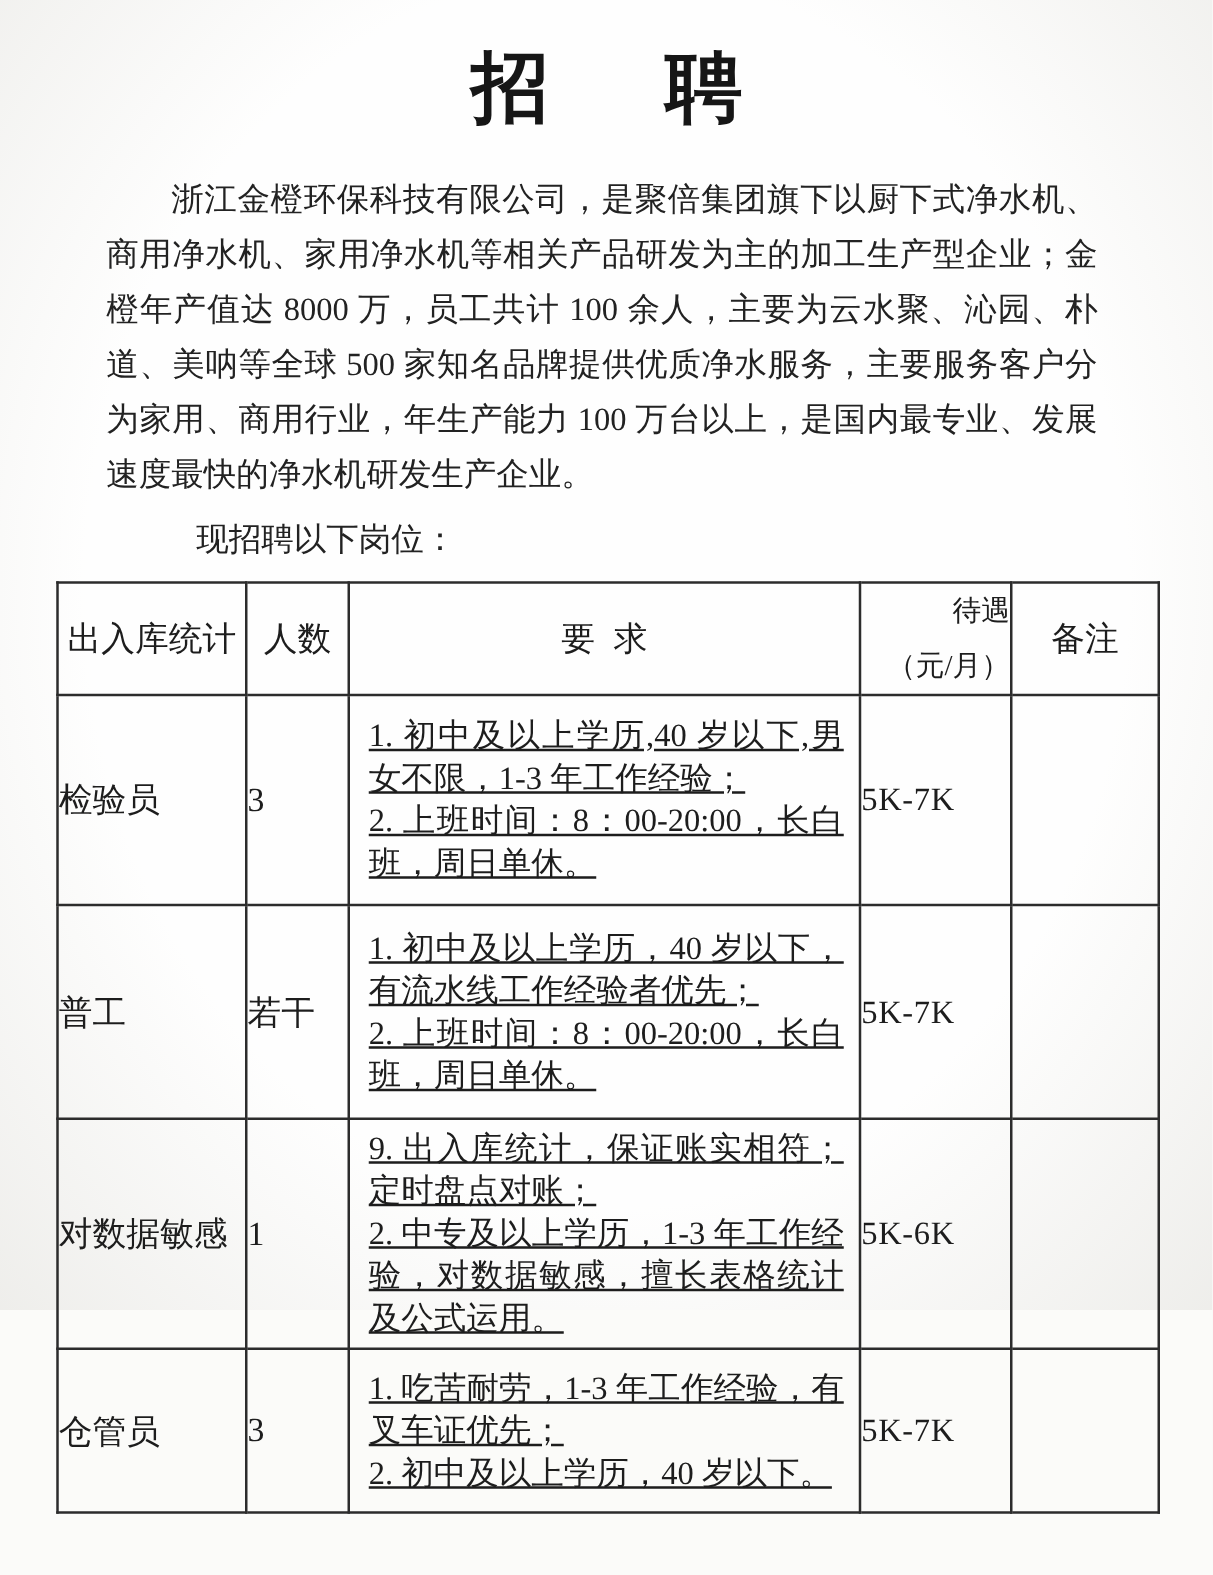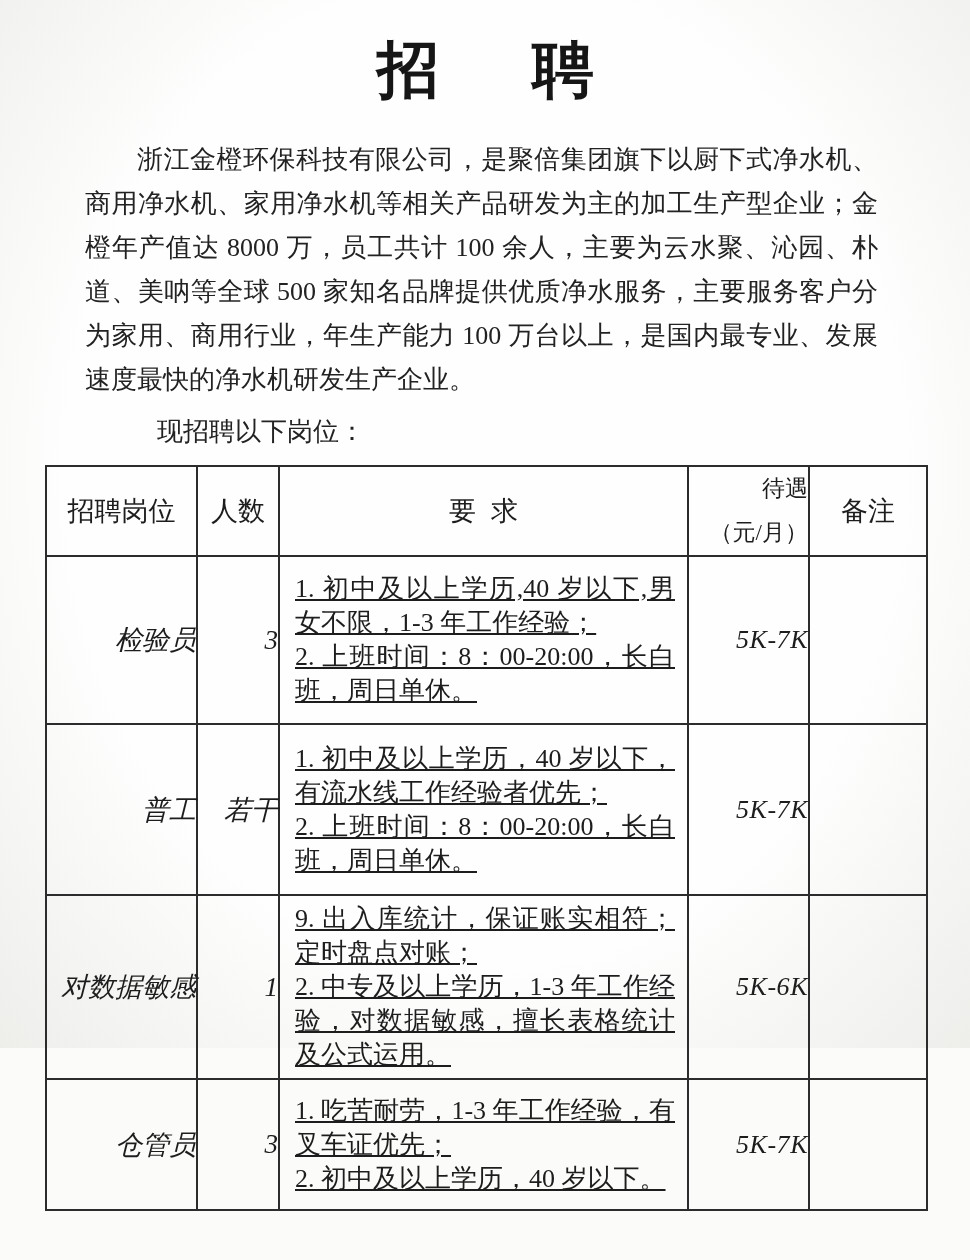--- a/index.html
+++ b/index.html
@@ -66,23 +66,22 @@
   tr.r1 { height: 171px; }
   tr.r2 { height: 177px; }
   tr.r3 { height: 131px; }
   .jobs th {
     font-size: 27px;
     text-align: center;
   }
   th.req-h { letter-spacing: 0.55em; text-indent: 0.55em; font-family: Liberation Mono, monospace; }
   th .salary-line { line-height: 44px; font-size: 23px; text-align: right; }
   td.c-pos, td.c-num, td.c-sal, td.c-rem {
-    text-align: right;
+    text-align: left;
     font-size: 27px;
-    font-style: italic;
   }
   td.c-sal { font-size: 26px; letter-spacing: 0.02em; }
   td.c-req {
     padding: 6px 12px 6px 15px;
     font-size: 26px;
     line-height: 34px;
     text-align: justify;
     text-decoration: underline;
   }
 </style>
@@ -100,21 +99,21 @@
   <table class="jobs">
     <colgroup>
       <col class="c1">
         <col class="c2">
         <col class="c3">
         <col class="c4">
         <col class="c5">
     </colgroup>
     <thead>
       <tr class="hrow">
-        <th>招聘岗位</th>
+        <th>出入库统计</th>
         <th>人数</th>
         <th class="req-h">要求</th>
         <th>
           <div class="salary-line">待遇</div>
           <div class="salary-line">（元/月）</div>
         </th>
         <th>备注</th>
       </tr>
     </thead>
     <tbody>

